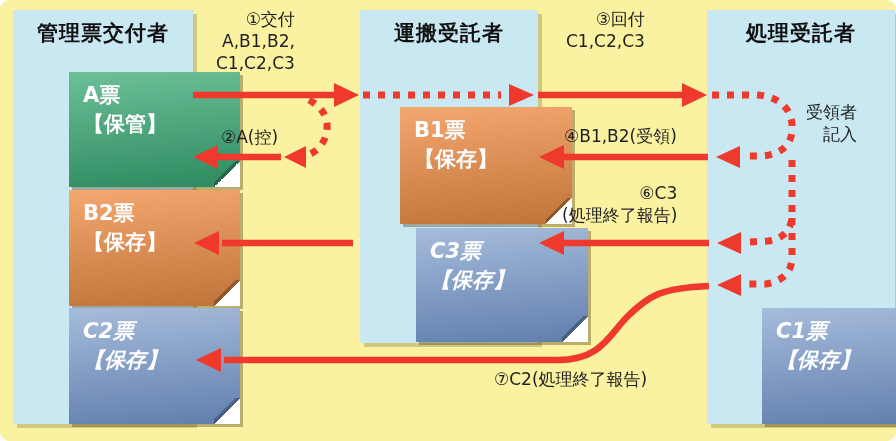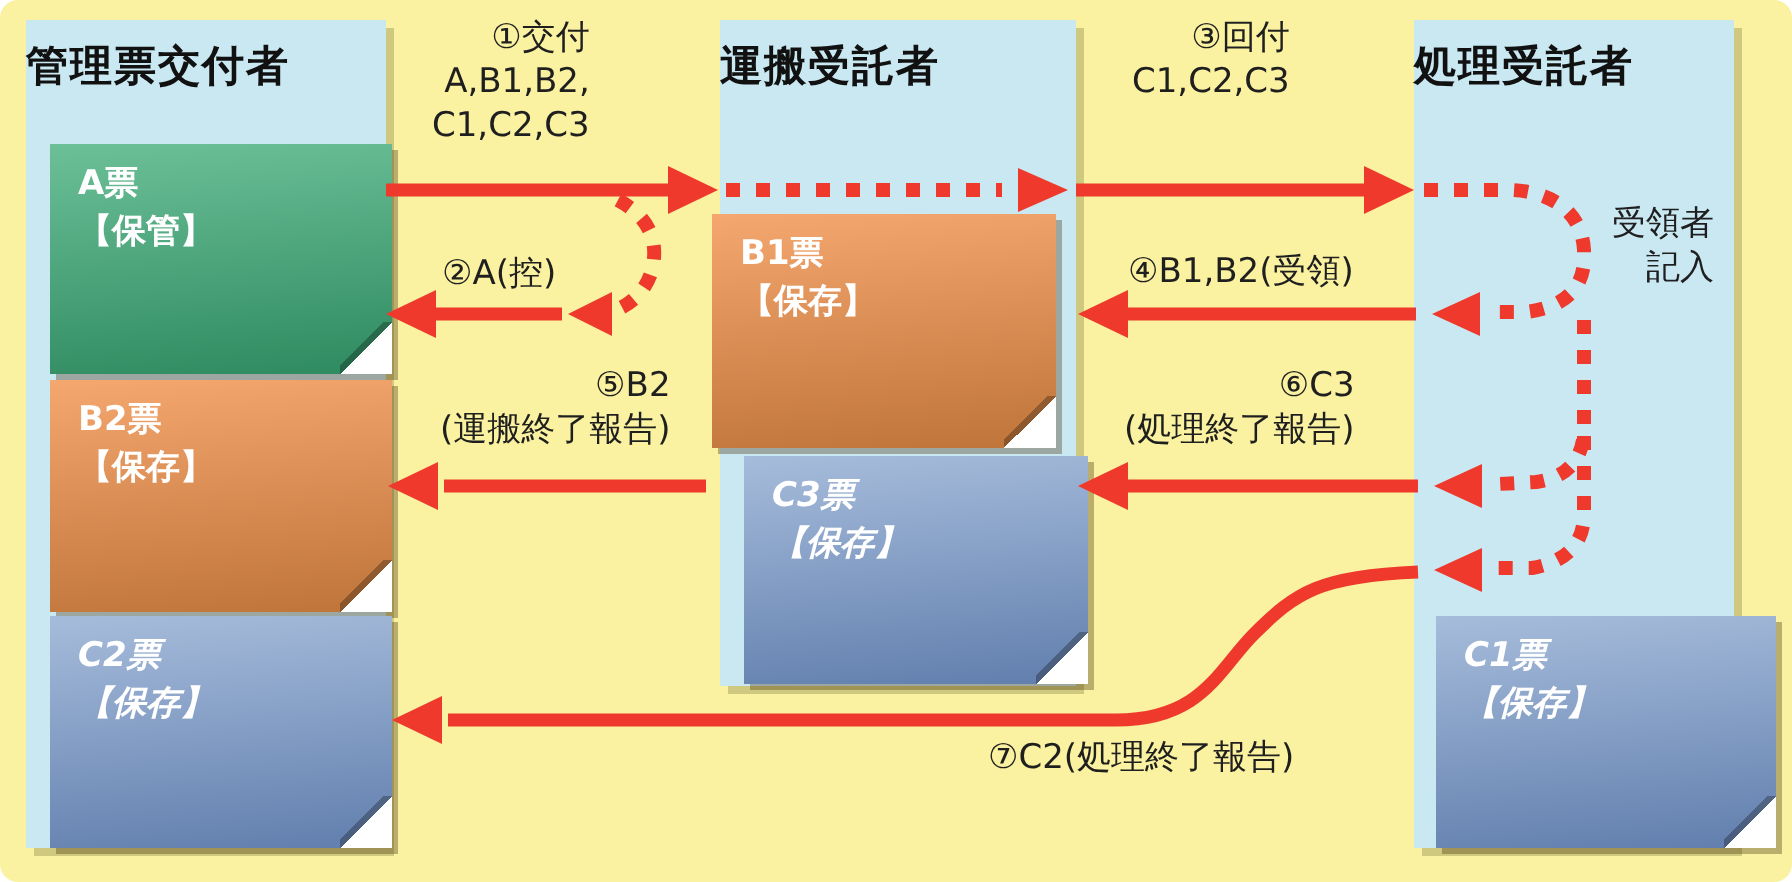--- a/index.html
+++ b/index.html
@@ -7,27 +7,28 @@
     position:relative; width:896px; height:441px;
     background:#FAF2A0; border-radius:9px; overflow:hidden;
     font-family:"DejaVu Sans","Liberation Sans",sans-serif;
     color:#1F1F1F;
   }
   .panel {
     position:absolute; background:#C9E8F2;
     box-shadow:4px 4px 0 rgba(80,80,30,0.25);
   }
   .panel-title {
-    font-weight:bold; font-size:21px;
+    text-align:center; font-weight:bold; font-size:21px;
     margin-top:9px; letter-spacing:1px; color:#111;
   }
   .card {
     position:absolute; color:#fff; font-weight:bold;
-    font-size:17px; line-height:1.4; padding:9px 0 0 14px;
+    font-size:21px; line-height:1.4; padding:9px 0 0 14px;
     box-shadow:3px 3px 0 rgba(70,45,10,0.35);
+    margin-left:44px;
   }
   .card.green  { background:linear-gradient(175deg,#6CC098 0%,#2E8A60 100%); }
   .card.orange { background:linear-gradient(175deg,#F4A76E 0%,#BF743A 100%); }
   .card.blue   { background:linear-gradient(175deg,#A6BCDB 0%,#617EAD 100%);font-style:italic; }
   .fold {
     position:absolute; right:0; bottom:0; width:26px; height:26px;
     background:linear-gradient(135deg, rgba(0,0,0,0) 0 42%,
                rgba(0,0,0,0.28) 42% 50%, #ffffff 50% 100%);
   }
   .flow-label {
@@ -44,21 +45,21 @@
 <body>
 
 <div class="canvas">
 
   <div class="panel" style="left:13px;top:10px;width:180px;height:414px">
     <div class="panel-title">管理票交付者</div>
   </div>
   <div class="panel" style="left:360px;top:10px;width:178px;height:333px">
     <div class="panel-title">運搬受託者</div>
   </div>
-  <div class="panel" style="left:707px;top:10px;width:160px;height:414px">
+  <div class="panel" style="left:707px;top:10px;width:188px;height:414px">
     <div class="panel-title">処理受託者</div>
   </div>
 
   <div class="card green" style="left:25px;top:72px;width:157px;height:106px">
     <div>A票</div>
     <div>【保管】</div>
     <span class="fold"></span>
   </div>
   <div class="card orange" style="left:25px;top:190px;width:157px;height:107px">
     <div>B2票</div>
@@ -153,24 +154,20 @@
   <div class="flow-label" style="left:566px;top:8px">
     <span>③回付</span>
     <span>C1,C2,C3</span>
   </div>
   <div class="flow-label" style="left:221px;top:126px">
     <span>②A(控)</span>
   </div>
   <div class="flow-label" style="left:564px;top:125px">
     <span>④B1,B2(受領)</span>
   </div>
-  <div class="flow-label" style="left:220px;top:182px">
-    <span>⑤B2</span>
-    <span>(運搬終了報告)</span>
-  </div>
   <div class="flow-label" style="left:562px;top:182px">
     <span>⑥C3</span>
     <span>(処理終了報告)</span>
   </div>
   <div class="flow-label" style="left:494px;top:368px">
     <span>⑦C2(処理終了報告)</span>
   </div>
   <div class="flow-label" style="left:806px;top:101px">
     <span>受領者</span>
     <span>記入</span>

